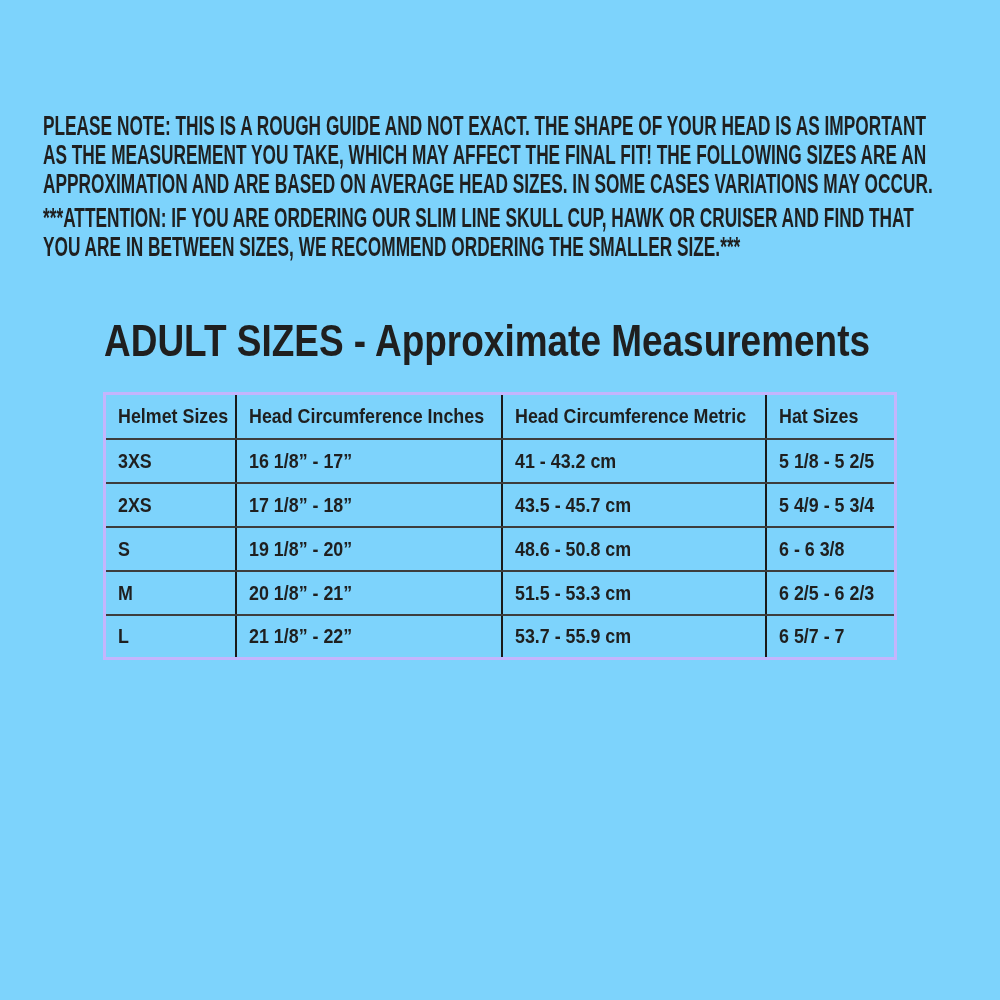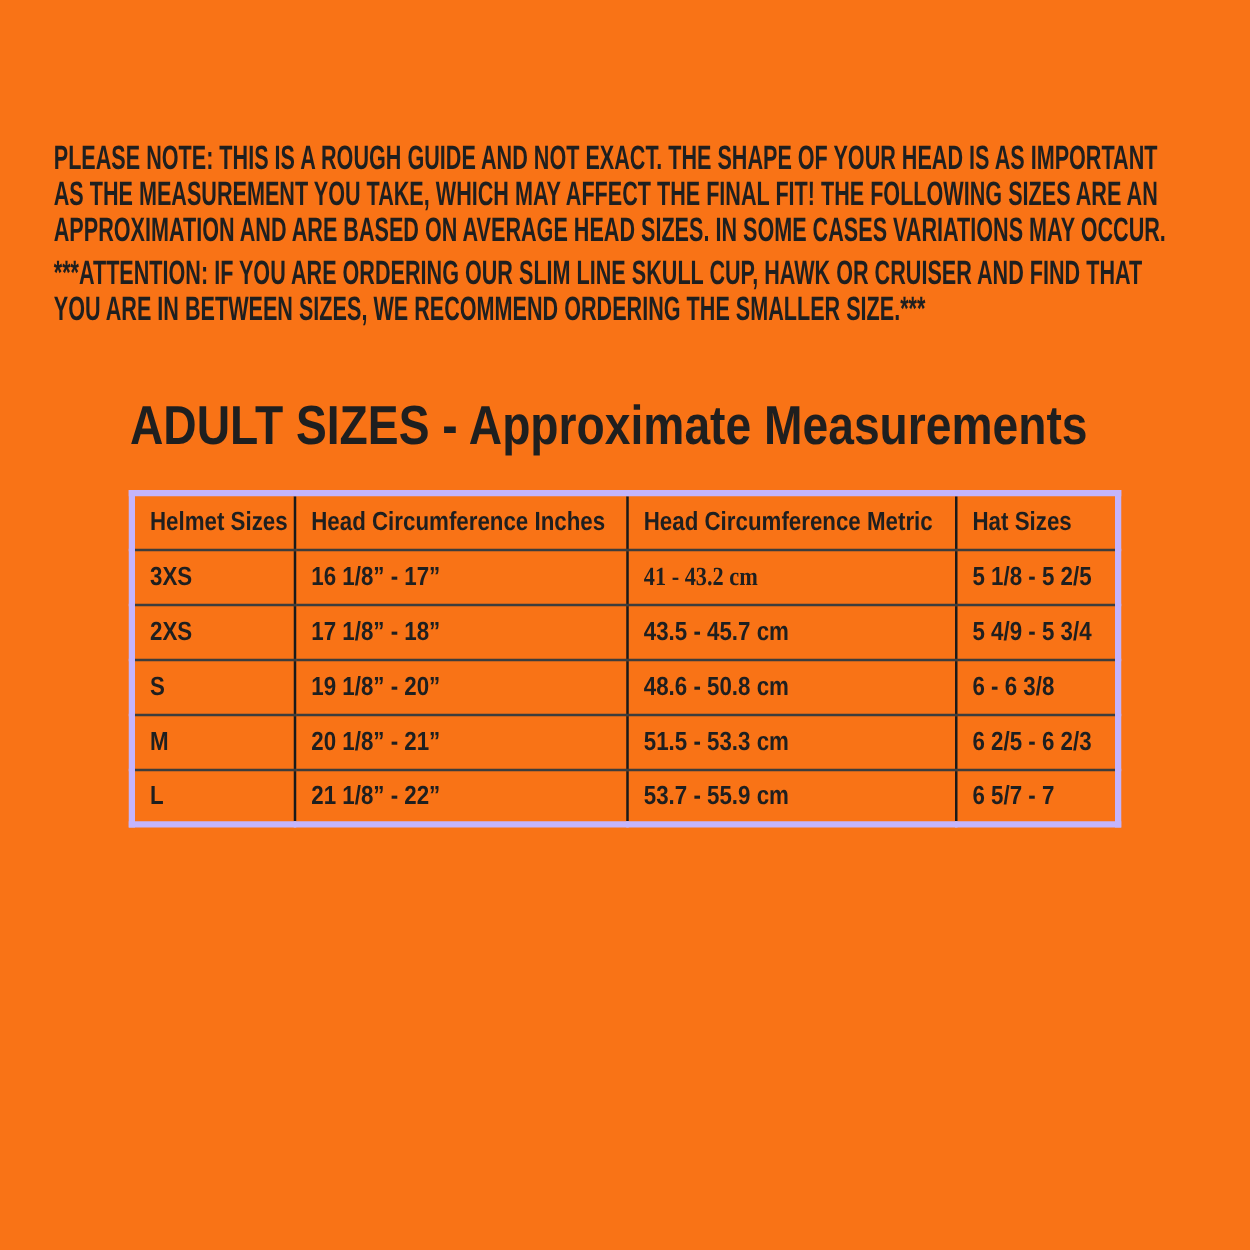--- a/index.html
+++ b/index.html
@@ -4,21 +4,21 @@
 <style>
   html, body {
     margin: 0;
     padding: 0;
     background: #ffffff;
   }
   #page {
     position: relative;
     width: 1000px;
     height: 1000px;
-    background: #f97316;
+    background: #7dd3fc;
     font-family: "Liberation Sans", sans-serif;
     color: #1f1f1f;
     overflow: hidden;
   }
   
   .cond {
     display: inline-block;
     transform-origin: 0 50%;
     white-space: nowrap;
   }
@@ -65,25 +65,25 @@
     border-top: 2px solid #3d3d3d;
     border-bottom: 2px solid #3d3d3d;
     padding: 0 0 0 12px;
     text-align: left;
     vertical-align: middle;
     font-weight: 700;
     font-size: 21px;
     color: #1f1f1f;
     overflow: hidden;
   }
-  table.size-table { border: 5px solid #c4b5fd; }
+  table.size-table { border: 3px solid #c4b5fd; }
   table.size-table tr { height: 44px; }
   table.size-table tr.head-row { height: 45px; }
   table.size-table td .cond, table.size-table th .cond { transform: scaleX(0.85); }
-  td.emph { font-size: 25px; font-family: Liberation Serif, serif; }
+  td.emph { font-size: 25px; }
   col.c1 { width: 16.6%; }
   col.c2 { width: 33.6%; }
   col.c3 { width: 33.4%; }
   col.c4 { width: 16.4%; }
 </style>
 </head>
 <body>
 
 <div id="page">
 

